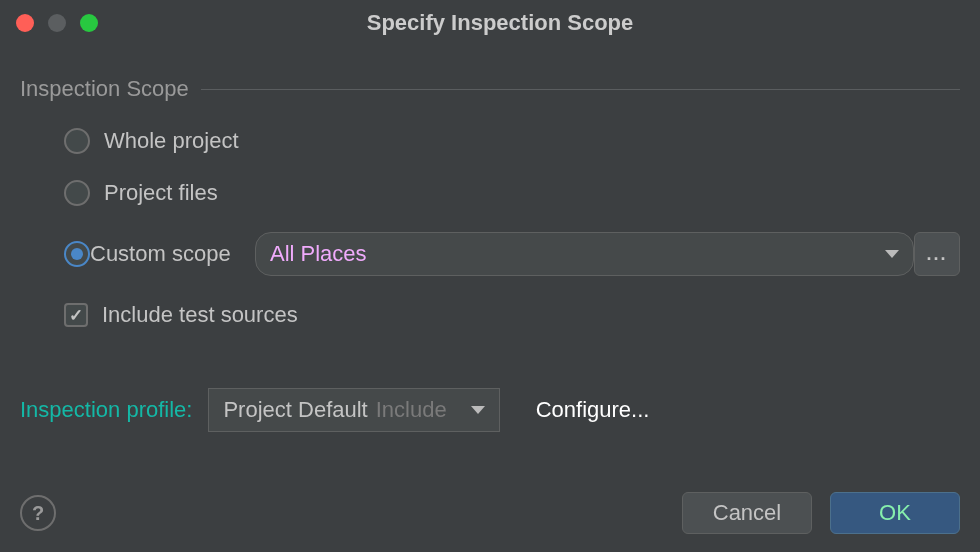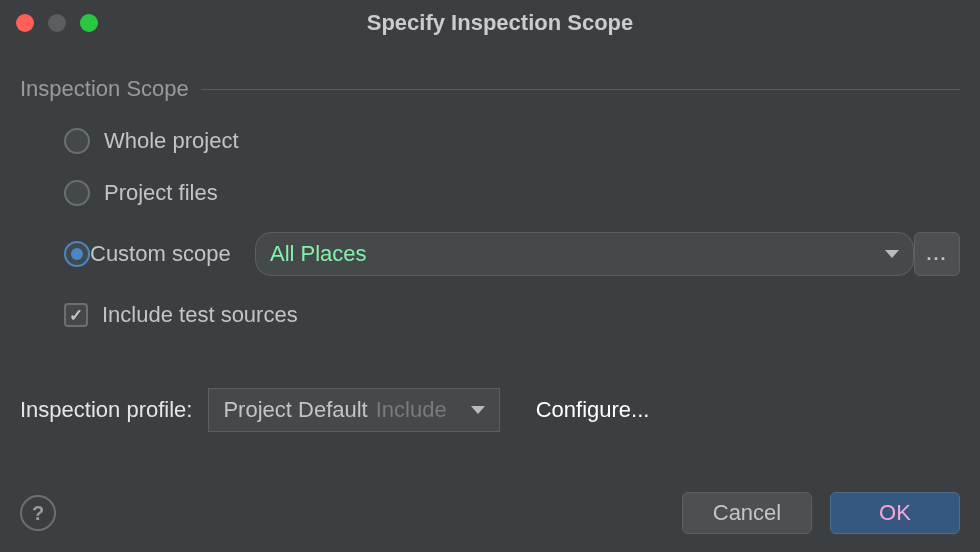--- a/index.html
+++ b/index.html
@@ -97,21 +97,21 @@
     .dropdown {
       flex: 1;
       height: 44px;
       background: #45494a;
       border: 1px solid #5e6060;
       border-radius: 16px;
       display: flex;
       align-items: center;
       padding: 0 14px;
       font-size: 22px;
-      color: #86efac;
+      color: #f0abfc;
       justify-content: space-between;
     }
     .dropdown-caret {
       width: 0;
       height: 0;
       border-left: 7px solid transparent;
       border-right: 7px solid transparent;
       border-top: 8px solid #bbbbbb;
     }
     .more-btn {
@@ -157,21 +157,21 @@
       color: #c4c4c4;
     }
     .profile-row {
       display: flex;
       align-items: center;
       gap: 16px;
       margin-bottom: 18px;
     }
     .profile-label {
       font-size: 22px;
-      color: #e5e5e5;
+      color: #14b8a6;
     }
     .profile-dropdown {
       height: 44px;
       background: #45494a;
       border: 1px solid #5e6060;
       border-radius: 0;
       display: flex;
       align-items: center;
       padding: 0 14px;
       font-size: 22px;
@@ -228,21 +228,21 @@
       min-width: 130px;
     }
     .btn-cancel {
       background: #4c5052;
       border: 1px solid #5e6060;
       color: #c4c4c4;
     }
     .btn-ok {
       background: #365880;
       border: 1px solid #4c708c;
-      color: #f9a8d4;
+      color: #86efac;
     }
   </style>
 </head>
 <body>
 
 <div class="traffic-lights">
   <div class="traffic-light tl-close"></div>
   <div class="traffic-light tl-min"></div>
   <div class="traffic-light tl-max"></div>
 </div>

